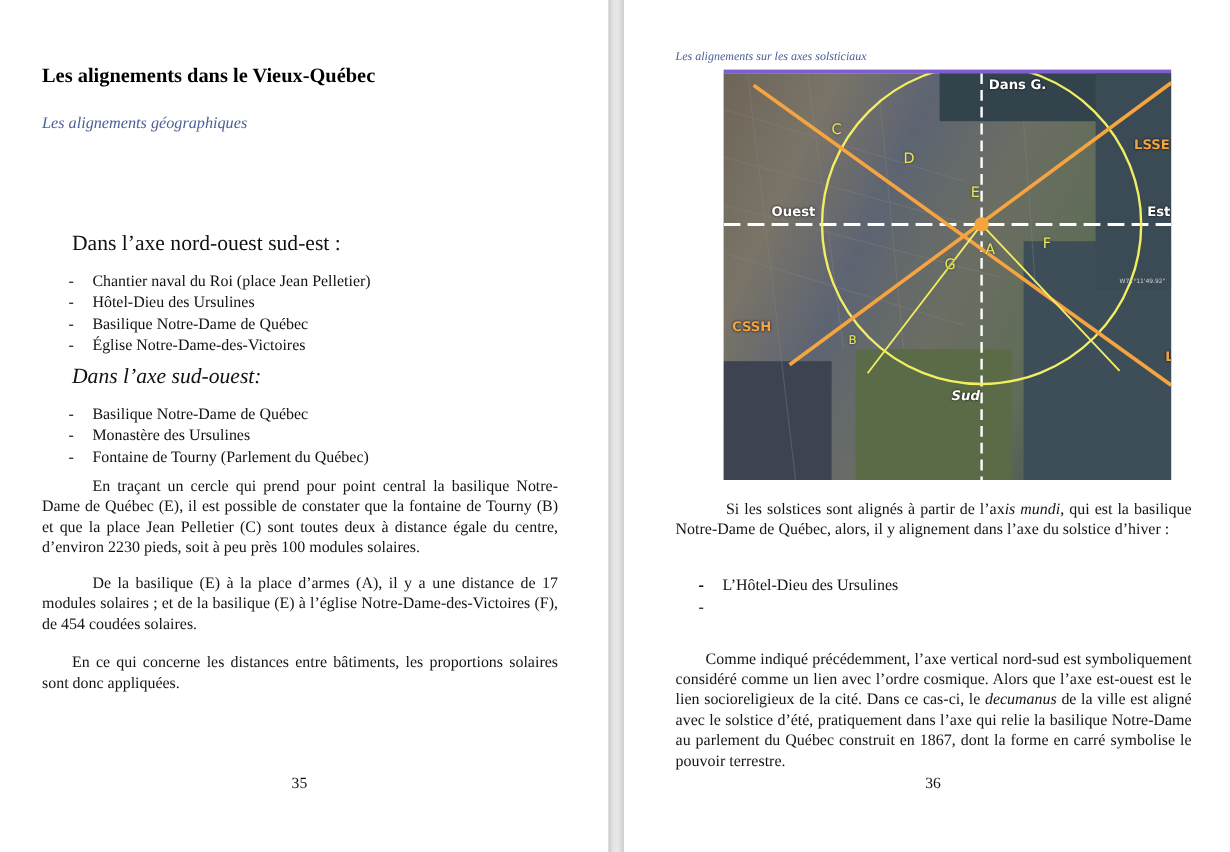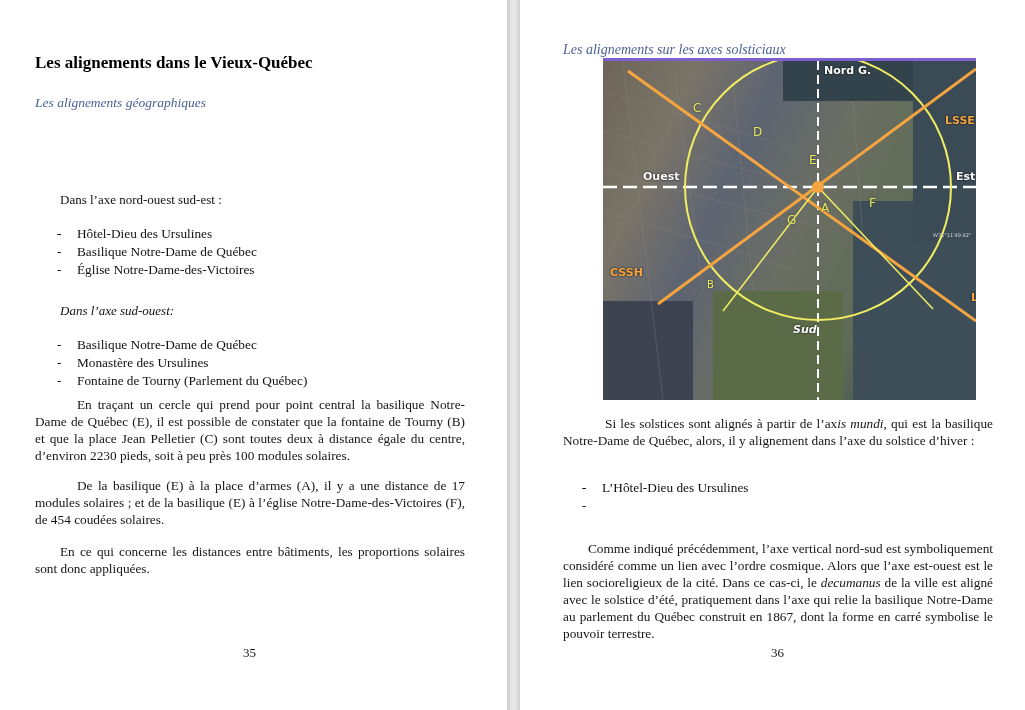--- a/index.html
+++ b/index.html
@@ -26,21 +26,21 @@
   }
   .subhead {
     font-style: italic; color: #4a5f95; font-size: 13.5px; margin: 0;
   }
   .para {
     position: absolute; font-size: 13.3px; line-height: 17px;
     text-align: justify; margin: 0; color: #151515;
   }
   .indent { text-indent: 42px; }
   .indent-s { text-indent: 25px; }
-  .label-line { position: absolute; font-size: 13px; margin: 0; }
+  .label-line { position: absolute; font-size: 18px; margin: 0; }
   ul.dash {
     list-style: none; margin: 0; padding: 0; position: absolute;
     font-size: 13.3px; line-height: 18px;
   }
   ul.dash li { position: relative; padding-left: 20px; }
   ul.dash li .dash-mark { position: absolute; left: 0; }
   .pagenum { position: absolute; font-size: 13px; }
 
   .map {
     position: absolute; left: 83px; top: 58px; width: 373px; height: 339px;
@@ -71,21 +71,21 @@
 
 <div class="page page-left">
   <h1 class="title">Les alignements dans le Vieux-Québec</h1>
 
   <p class="subhead abs" style="left:35px; top:95px;">Les alignements géographiques</p>
 
 
   <p class="label-line" style="left:60px; top:192px;">Dans l’axe nord-ouest sud-est :</p>
 
   <ul class="dash" style="left:57px; top:225px;">
-    <li><span class="dash-mark">-</span></li>
+    <li><span class="dash-mark">-</span><span>Chantier naval du Roi (place Jean Pelletier)</span></li>
     <li><span class="dash-mark">-</span><span>Hôtel-Dieu des Ursulines</span></li>
     <li><span class="dash-mark">-</span><span>Basilique Notre-Dame de Québec</span></li>
     <li><span class="dash-mark">-</span><span>Église Notre-Dame-des-Victoires</span></li>
   </ul>
 
   <p class="label-line" style="left:60px; top:303px;font-style:italic;">Dans l’axe sud-ouest:</p>
 
   <ul class="dash" style="left:57px; top:336px;">
     <li><span class="dash-mark">-</span><span>Basilique Notre-Dame de Québec</span></li>
     <li><span class="dash-mark">-</span><span>Monastère des Ursulines</span></li>
@@ -97,21 +97,21 @@
   <p class="para indent" style="left:35px; top:477px; width:430px;">De la basilique (E) à la place d’armes (A), il y a une distance de 17 modules solaires ; et de la basilique (E) à l’église Notre-Dame-des-Victoires (F), de 454 coudées solaires.</p>
 
   <p class="para indent-s" style="left:35px; top:543px; width:430px;">En ce qui concerne les distances entre bâtiments, les proportions solaires sont donc appliquées.</p>
 
   <span class="pagenum" style="left:243px; top:645px;">35</span>
 </div>
 
 <div class="gutter"></div>
 
 <div class="page page-right">
-  <p class="subhead abs" style="left:43px; top:42px; font-size:14px;">Les alignements sur les axes solsticiaux</p>
+  <p class="subhead abs" style="left:43px; top:42px; font-size:10px;">Les alignements sur les axes solsticiaux</p>
 
   <div class="map">
 
     <div class="map-water" style="left:250px; top:140px; width:123px; height:199px;"></div>
     <div class="map-water" style="left:180px; top:0px; width:193px; height:40px; background:#33434c;"></div>
     <div class="map-water" style="left:310px; top:0px; width:63px; height:180px; background:#3b4b55;"></div>
     <div class="map-water" style="left:110px; top:230px; width:130px; height:110px; background:#5b6b48;"></div>
     <div class="map-water" style="left:0px; top:240px; width:90px; height:99px; background:#3e4352;"></div>
 
     <svg width="373" height="339" viewBox="0 0 373 339">
@@ -135,21 +135,21 @@
 
       <line x1="25" y1="10" x2="373" y2="260" stroke="#f5a440" stroke-width="3"></line>
       <line x1="373" y1="8" x2="55" y2="243" stroke="#f5a440" stroke-width="3"></line>
 
       <line x1="215" y1="126" x2="120" y2="250" stroke="#f2ee62" stroke-width="1.5"></line>
       <line x1="215" y1="126" x2="330" y2="248" stroke="#f2ee62" stroke-width="1.5"></line>
 
       <circle cx="215" cy="126" r="6" fill="#f5a440"></circle>
     </svg>
 
-    <span class="map-label" style="left:221px; top:3px;">Nord G.</span>
+    <span class="map-label" style="left:221px; top:3px;">Dans G.</span>
     <span class="map-label" style="left:40px; top:109px;">Ouest</span>
     <span class="map-label" style="left:353px; top:109px;">Est</span>
     <span class="map-label" style="left:190px; top:262px;font-style:italic;">Sud</span>
     <span class="map-label orange" style="left:342px; top:53px;">LSSE</span>
     <span class="map-label orange" style="left:325px; top:230px;margin-left:43px;">LSSH</span>
     <span class="map-label orange" style="left:7px; top:205px;">CSSH</span>
 
     <span class="map-letter" style="left:218px; top:140px;">A</span>
     <span class="map-letter" style="left:104px; top:218px; font-size:10px;">B</span>
     <span class="map-letter" style="left:90px; top:40px;">C</span>

